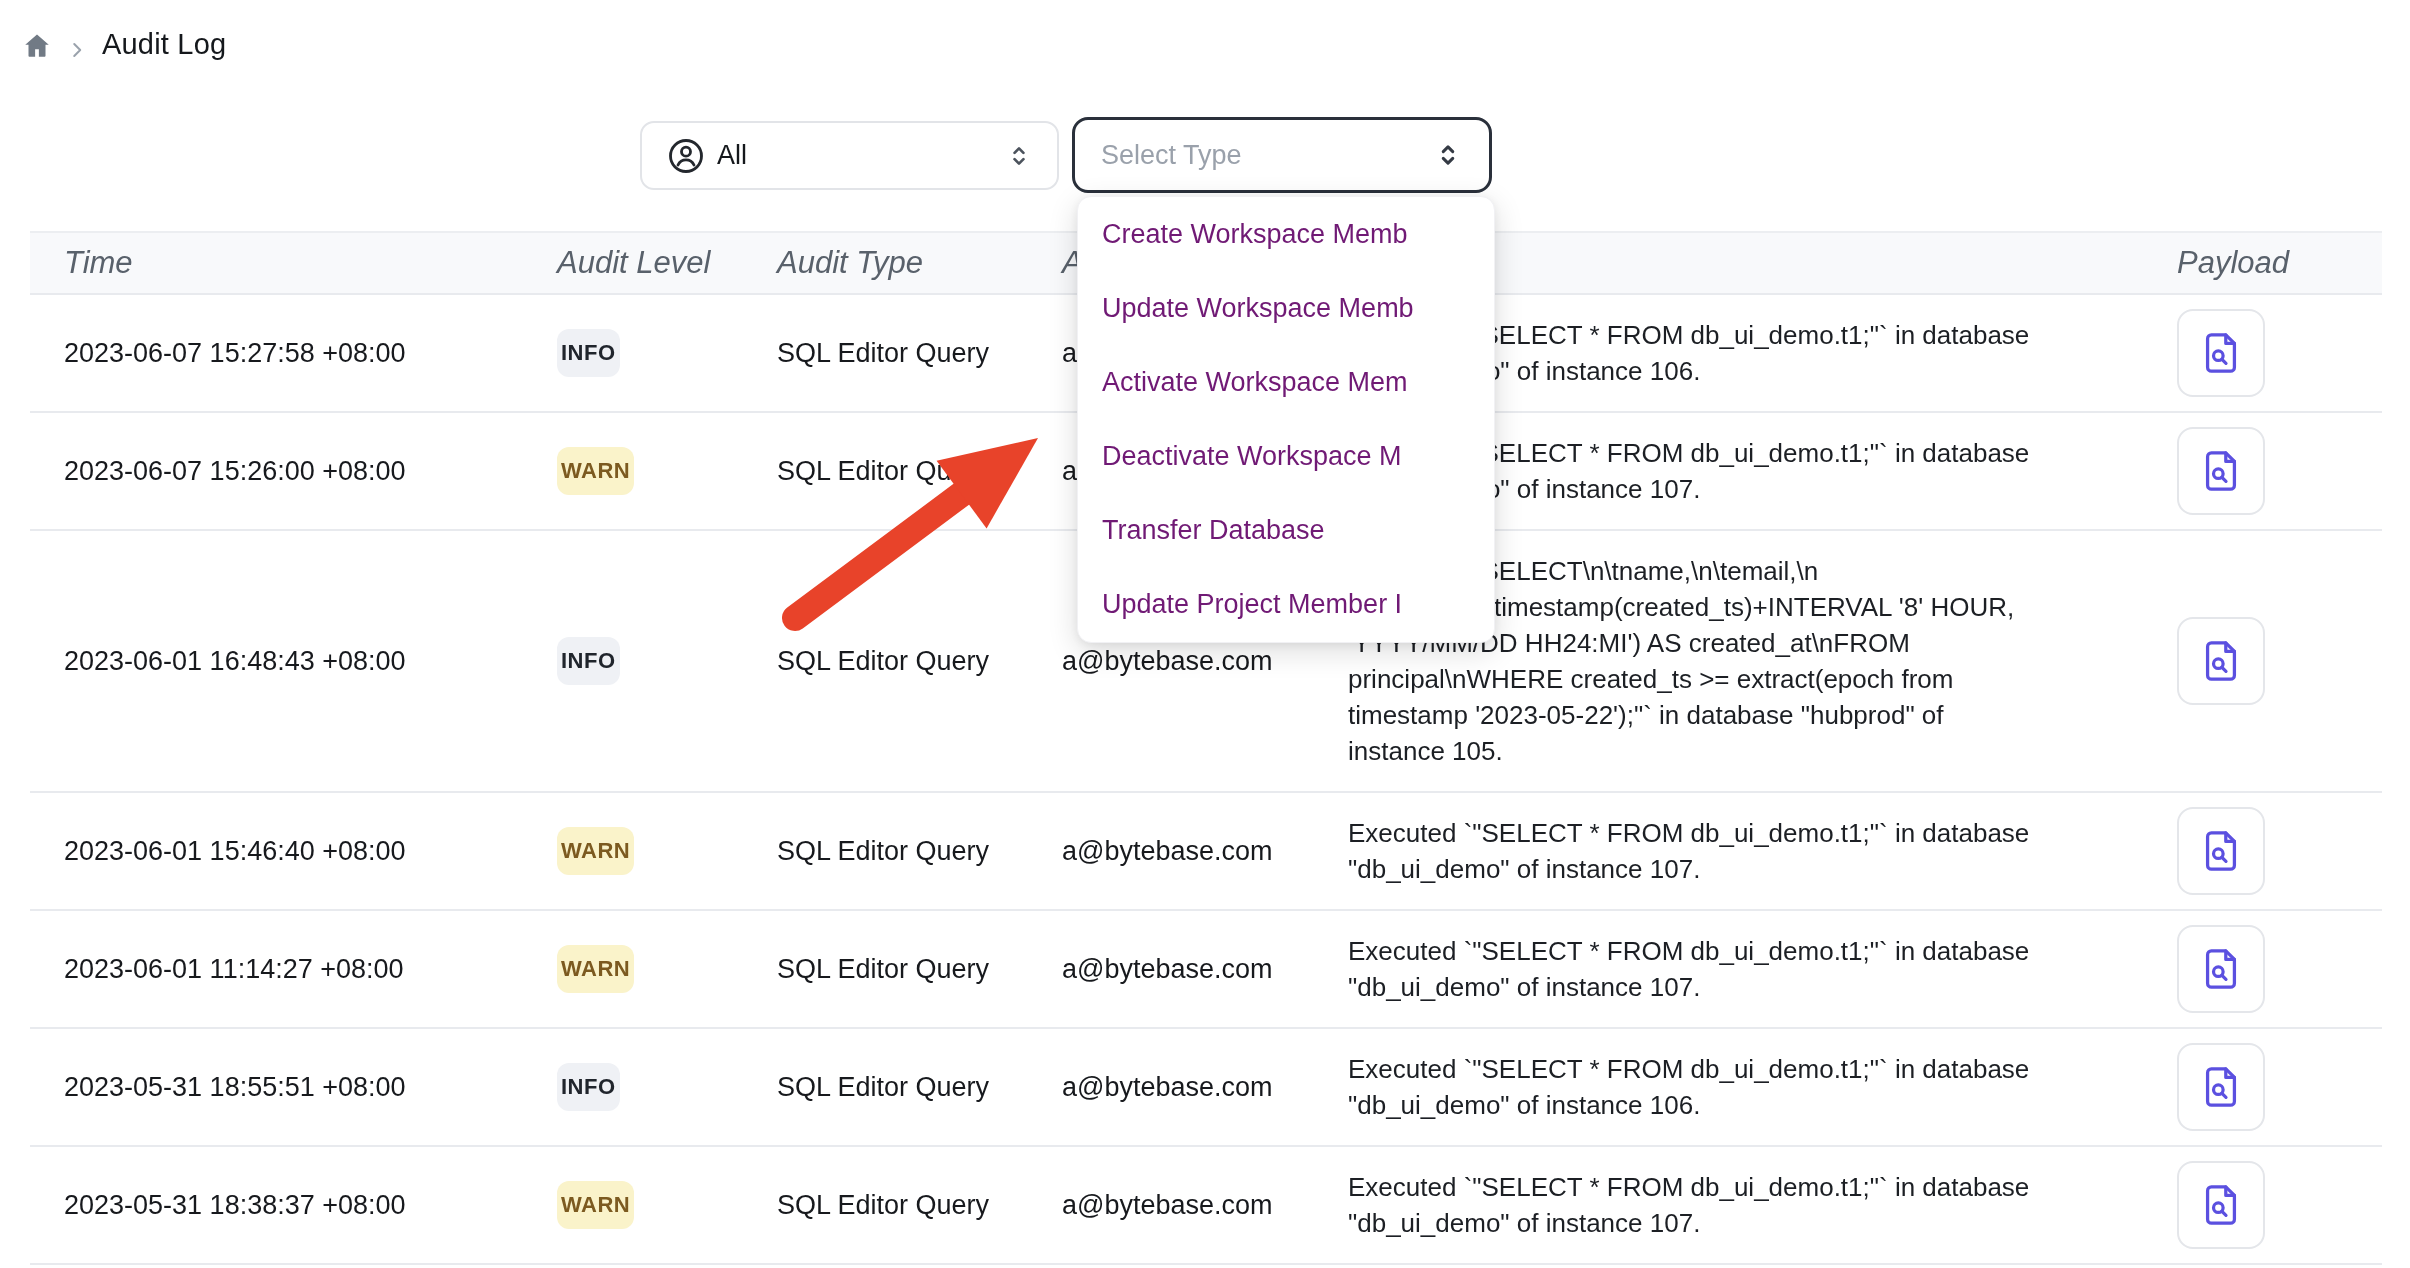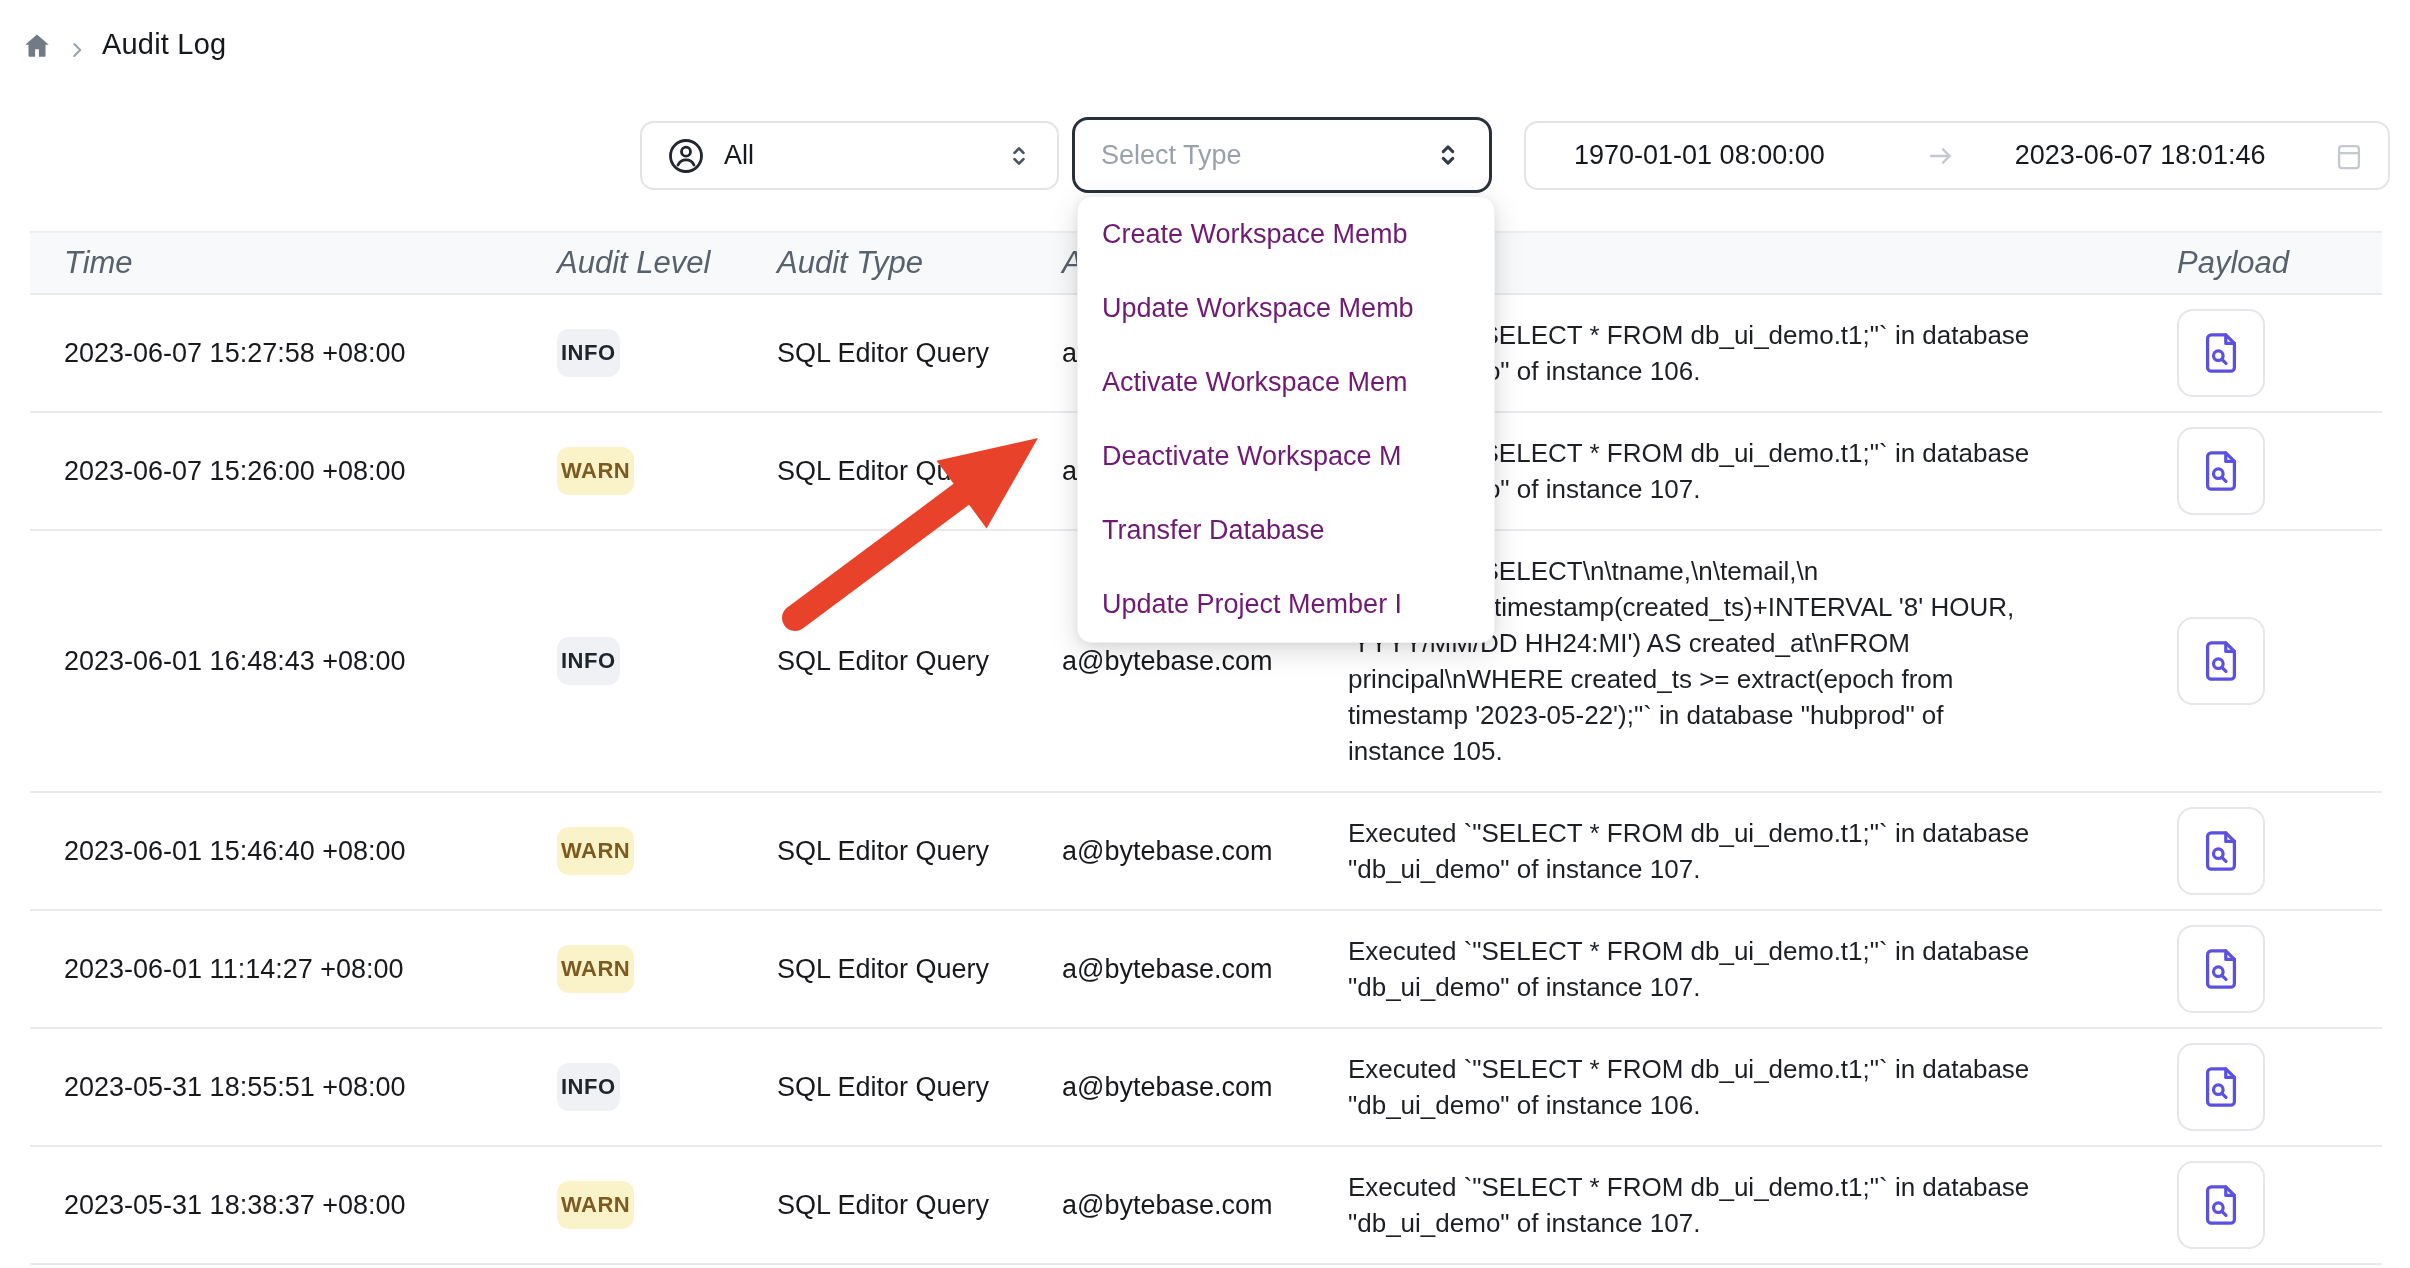--- a/index.html
+++ b/index.html
@@ -6,21 +6,21 @@
   html,body { width: 2410px; height: 1268px; background:#fff; }
   body { font-family: "Liberation Sans", sans-serif; color:#191c20; }
   .page { position:relative; width:2410px; height:1268px; overflow:hidden; background:#fff; }
 
   
   .breadcrumb { position:absolute; left:22px; top:28px; display:flex; align-items:flex-end; gap:14px; }
   .crumb-title { font-size:29px; font-weight:500; color:#15181c; letter-spacing:.2px; }
 
   
   .control { position:absolute; background:#fff; border:2px solid var(--control_border); border-radius:14px; display:flex; align-items:center; }
-  .sel-all { left:640px; top:121px; width:419px; height:69px; padding:0 24px; gap:18px; cursor:pointer; }
+  .sel-all { left:640px; top:121px; width:419px; height:69px; padding:0 24px; gap:11px; cursor:pointer; }
   .sel-all .lbl { font-size:27px; color:#15181c; }
   .sel-all .updown { margin-left:auto; }
   .sel-type { left:1072px; top:117px; width:420px; height:76px; padding:0 26px; gap:18px; border:3.5px solid var(--focus_border); border-radius:16px; cursor:pointer; }
   .sel-type .lbl { font-size:27px; color:var(--placeholder); }
   .sel-type .updown { margin-left:auto; }
   .daterange { left:1524px; top:121px; width:866px; height:69px; padding:0 22px 0 48px; cursor:pointer; }
   .daterange .dt { font-size:27px; color:#15181c; }
   .daterange .dr-arrow { margin:0 58px 0 100px; display:flex; }
   .daterange .cal { margin-left:auto; display:flex; }
 
@@ -85,36 +85,20 @@
   <div class="control sel-type">
     <span class="lbl">Select Type</span>
     <span class="ico updown">
       <svg width="30" height="30" viewBox="0 0 24 24" fill="none" stroke="#343a44" stroke-width="2.4" stroke-linecap="round" stroke-linejoin="round">
           <path d="m8.2 9.3 3.8-3.8 3.8 3.8"></path>
           <path d="m8.2 14.7 3.8 3.8 3.8-3.8"></path>
         </svg>
     </span>
   </div>
 
-  <div class="control daterange">
-    <span class="dt">1970-01-01 08:00:00</span>
-    <span class="ico dr-arrow">
-      <svg width="32" height="32" viewBox="0 0 24 24" fill="none" stroke="#c3c8d1" stroke-width="1.8" stroke-linecap="round" stroke-linejoin="round">
-          <path d="M4.5 12h14"></path>
-          <path d="m13.5 7 5 5-5 5"></path>
-        </svg>
-    </span>
-    <span class="dt">2023-06-07 18:01:46</span>
-    <span class="ico cal">
-      <svg width="34" height="34" viewBox="0 0 24 24" fill="none" stroke="#c3c8d1" stroke-width="1.6" stroke-linejoin="round">
-          <rect x="5" y="5" width="14" height="15.5" rx="2"></rect>
-          <path d="M5 10h14"></path>
-        </svg>
-    </span>
-  </div>
 
   <div class="audit-table">
     <div class="trow thead">
       <div></div>
       <div class="hc">Time</div>
       <div class="hc">Audit Level</div>
       <div class="hc">Audit Type</div>
       <div class="hc">Actor</div>
       <div class="hc">Comment</div>
       <div class="hc">Payload</div>

